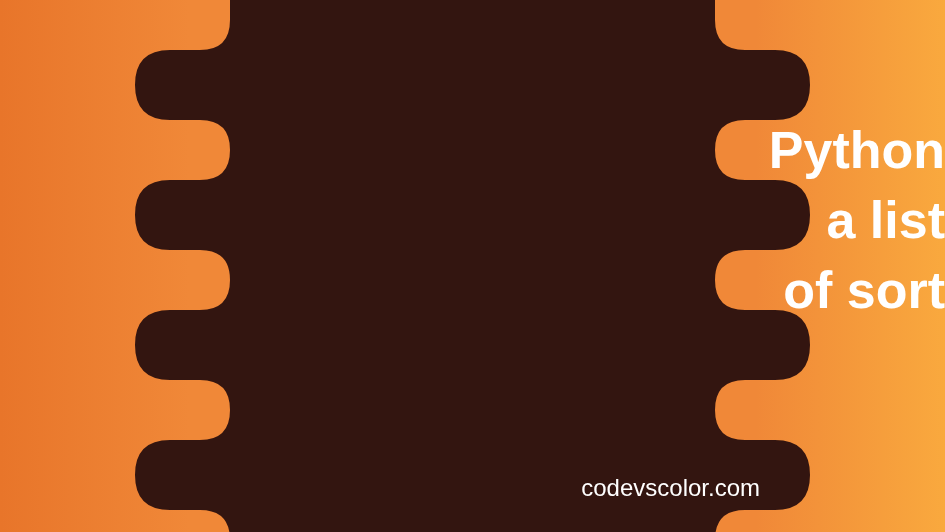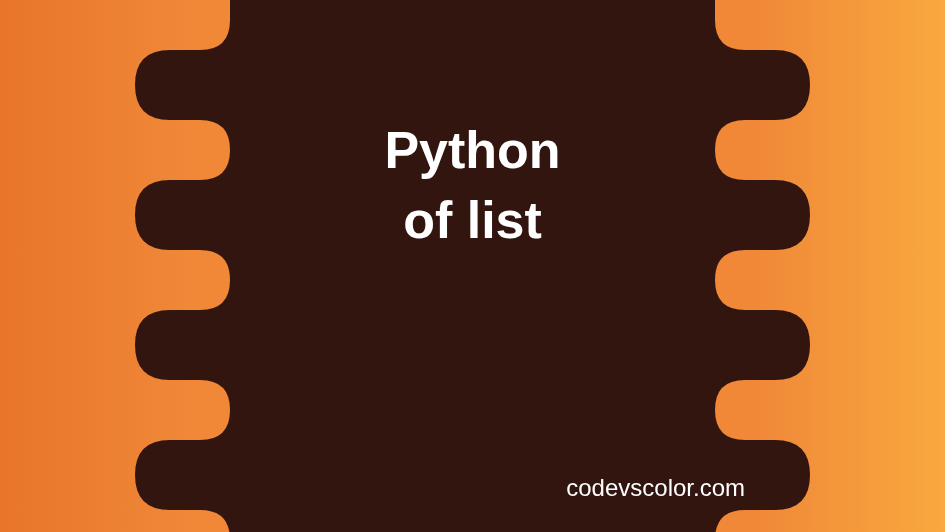--- a/index.html
+++ b/index.html
@@ -25,33 +25,33 @@
       top: 0;
       left: 0;
       width: 945px;
       height: 532px;
     }
     .title {
       position: absolute;
       top: 115px;
       left: 0;
       width: 945px;
-      text-align: center;
+      text-align: right;
       color: #ffffff;
       font-weight: bold;
       font-size: 52px;
       line-height: 1.35;
     }
     .title-line {
       display: block;
     }
     .footer {
       position: absolute;
       bottom: 30px;
-      right: 200px;
+      right: 185px;
       color: #ffffff;
       font-size: 24px;
       font-weight: normal;
     }
   </style>
 </head>
 <body>
 
 <div class="canvas">
   <svg class="blob-svg" viewBox="0 0 945 532" preserveAspectRatio="none">
@@ -109,17 +109,18 @@
       Q 810 50 775 50
       L 745 50
       Q 715 50 715 20
       L 715 -40
       Z
     "></path>
   </svg>
 
   <div class="title">
     <span class="title-line">Python</span>
-    <span class="title-line">of list</span>
+    <span class="title-line">a list</span>
+    <span class="title-line">of sort</span>
   </div>
 
   <div class="footer">codevscolor.com</div>
 </div>
 
 </body></html>

